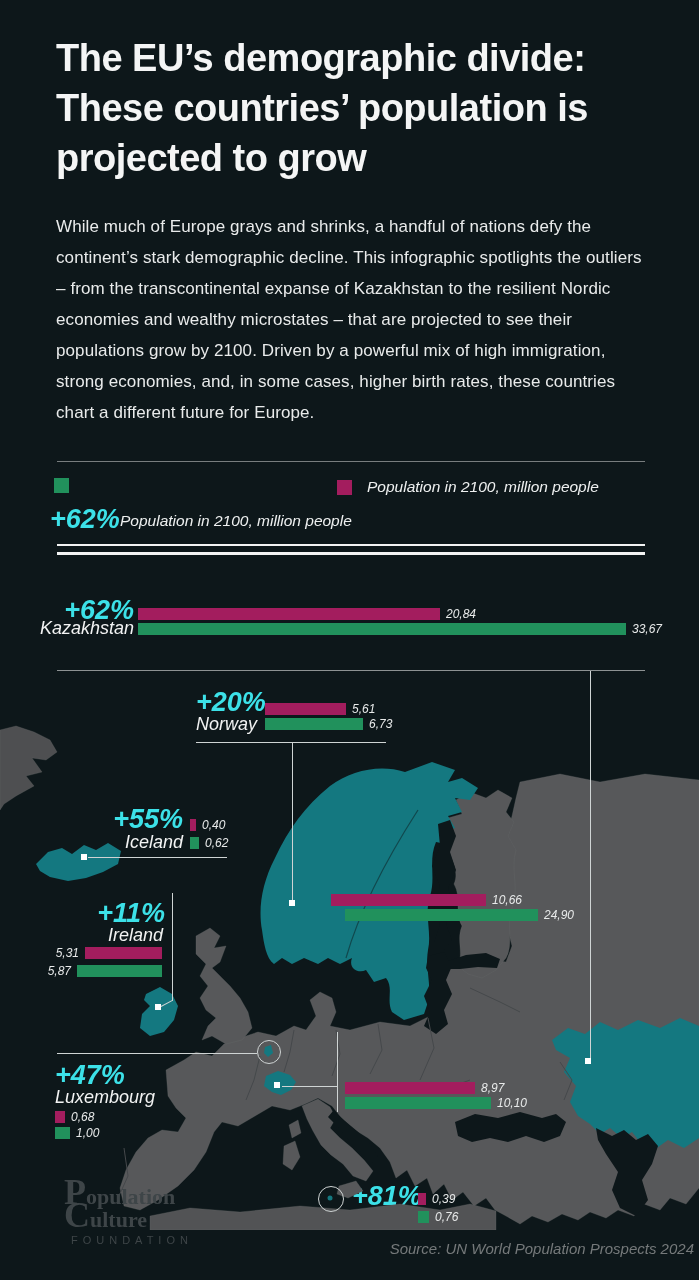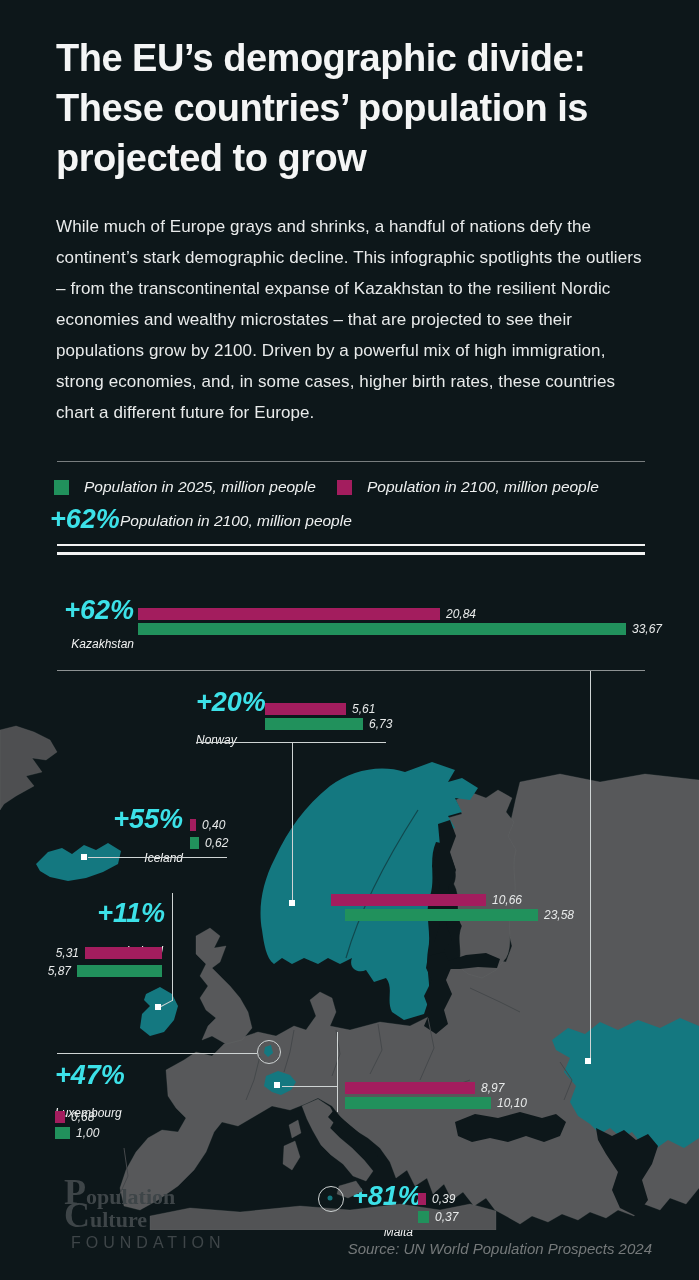--- a/index.html
+++ b/index.html
@@ -10,53 +10,52 @@
          color:#f4f5f5;white-space:pre-line;}
   .intro{font-size:17px;line-height:31px;color:#e9ebeb;letter-spacing:.1px;}
   .rule{position:absolute;height:1px;background:#787d7e;}
   .rule-thick{position:absolute;background:#f2f3f3;}
   .sq{width:15px;height:15px;display:inline-block;flex:0 0 auto;}
   .sq.g{background:#21915c;}
   .sq.m{background:#a31d5e;}
   .legend-item{display:flex;align-items:center;gap:15px;}
   .legend-label{font-size:15.5px;font-style:italic;color:#eef0f0;}
   .pct{font-size:27px;line-height:27px;font-weight:700;font-style:italic;color:#3ce1e8;}
-  .cname{font-size:12px;line-height:17px;font-style:italic;color:#f2f3f3;margin-top:16px;}
+  .cname{font-size:18px;line-height:17px;font-style:italic;color:#f2f3f3;}
   .ra{text-align:right;}
   .row{display:flex;align-items:center;gap:6px;height:13px;z-index:5;}
   .bar{height:12px;flex:0 0 auto;}
   .bar.m{background:#a31d5e;}
   .bar.g{background:#21915c;}
   .val{font-size:12px;font-style:italic;color:#e8eaea;white-space:nowrap;}
   .leader{position:absolute;background:#cfd4d4;z-index:3;}
   .leader.dim{background:#8d9293;}
   .marker{position:absolute;width:6px;height:6px;background:#ffffff;z-index:4;}
   .ring{position:absolute;border:1.5px solid #cfd4d4;border-radius:50%;z-index:4;}
   svg.map{position:absolute;left:0;top:718px;z-index:1;}
   .logo-word{font-family:"Liberation Serif",serif;font-size:22px;line-height:23px;
              color:#3e4548;font-weight:600;}
   .logo-word::first-letter{font-size:36px;}
-  .logo-foundation{font-size:16px;letter-spacing:5px;text-transform:uppercase;
+  .logo-foundation{font-size:11px;letter-spacing:5px;text-transform:uppercase;
                    color:#3e4548;margin-top:3px;margin-left:7px;}
-  .source{font-size:15px;font-style:italic;color:#75797a;}
+  .source{font-size:15px;font-style:italic;color:#75797a;margin-left:42px;}
 </style>
 </head>
 <body>
 
 <div class="abs title" style="left:56px;top:33px;width:620px">The EU’s demographic divide:
 These countries’ population is
 projected to grow</div>
 
 <div class="abs intro" style="left:56px;top:211px;width:598px">While much of Europe grays and shrinks, a handful of nations defy the continent’s stark demographic decline. This infographic spotlights the outliers – from the transcontinental expanse of Kazakhstan to the resilient Nordic economies and wealthy microstates – that are projected to see their populations grow by 2100. Driven by a powerful mix of high immigration, strong economies, and, in some cases, higher birth rates, these countries chart a different future for Europe.</div>
 
 <div class="rule" style="left:57px;top:461px;width:588px"></div>
 
 <div class="abs legend-item" style="left:54px;top:478px">
   <span class="sq g"></span>
-  <span class="legend-label">Population in 2025, million people</span>
 </div>
 <div class="abs legend-item" style="left:337px;top:478px">
   <span class="sq m"></span>
   <span class="legend-label">Population in 2100, million people</span>
 </div>
 
 <div class="abs pct" style="left:50px;top:506px">+62%</div>
 <div class="abs legend-label" style="left:120px;top:512px">Population in 2100, million people</div>
 
 <div class="rule-thick" style="left:57px;top:544px;width:588px;height:2px"></div>
@@ -170,21 +169,21 @@
 
 <div>
   <div class="abs pct" style="left:345px;top:847px">+25%</div>
   <div class="abs cname" style="left:346px;top:872px">Sweden</div>
   <div class="abs row" style="left:331px;top:893px">
     <div class="bar m" style="width: 155px;"></div>
     <span class="val">10,66</span>
   </div>
   <div class="abs row" style="left:345px;top:908px">
     <div class="bar g" style="width: 193px;"></div>
-    <span class="val">23,58</span>
+    <span class="val">24,90</span>
   </div>
 </div>
 
 <div>
   <div class="abs pct ra" style="left:85px;top:900px;width:80px">+11%</div>
   <div class="abs cname ra" style="left:85px;top:927px;width:78px">Ireland</div>
   <div class="abs row" style="right:537px;top:946px">
     <span class="val">5,31</span>
     <div class="bar m" style="width: 77px;"></div>
   </div>
@@ -222,21 +221,21 @@
 
 <div>
   <div class="abs pct" style="left:352px;top:1183px">+81%</div>
   <div class="abs cname ra" style="left:353px;top:1208px;width:60px">Malta</div>
   <div class="abs row" style="left:418px;top:1192px">
     <div class="bar m" style="width: 8px;"></div>
     <span class="val">0,39</span>
   </div>
   <div class="abs row" style="left:418px;top:1210px">
     <div class="bar g" style="width: 11px;"></div>
-    <span class="val">0,37</span>
+    <span class="val">0,76</span>
   </div>
 </div>
 
 <div class="abs" style="left:64px;top:1181px;z-index:6">
   <div class="logo-word">Population</div>
   <div class="logo-word" style="margin-top:-4px">Culture</div>
   <div class="logo-foundation">Foundation</div>
 </div>
 
 <div class="abs source" style="left:340px;top:1240px;width:312px;text-align:right;z-index:6">Source: UN World Population Prospects 2024</div>

